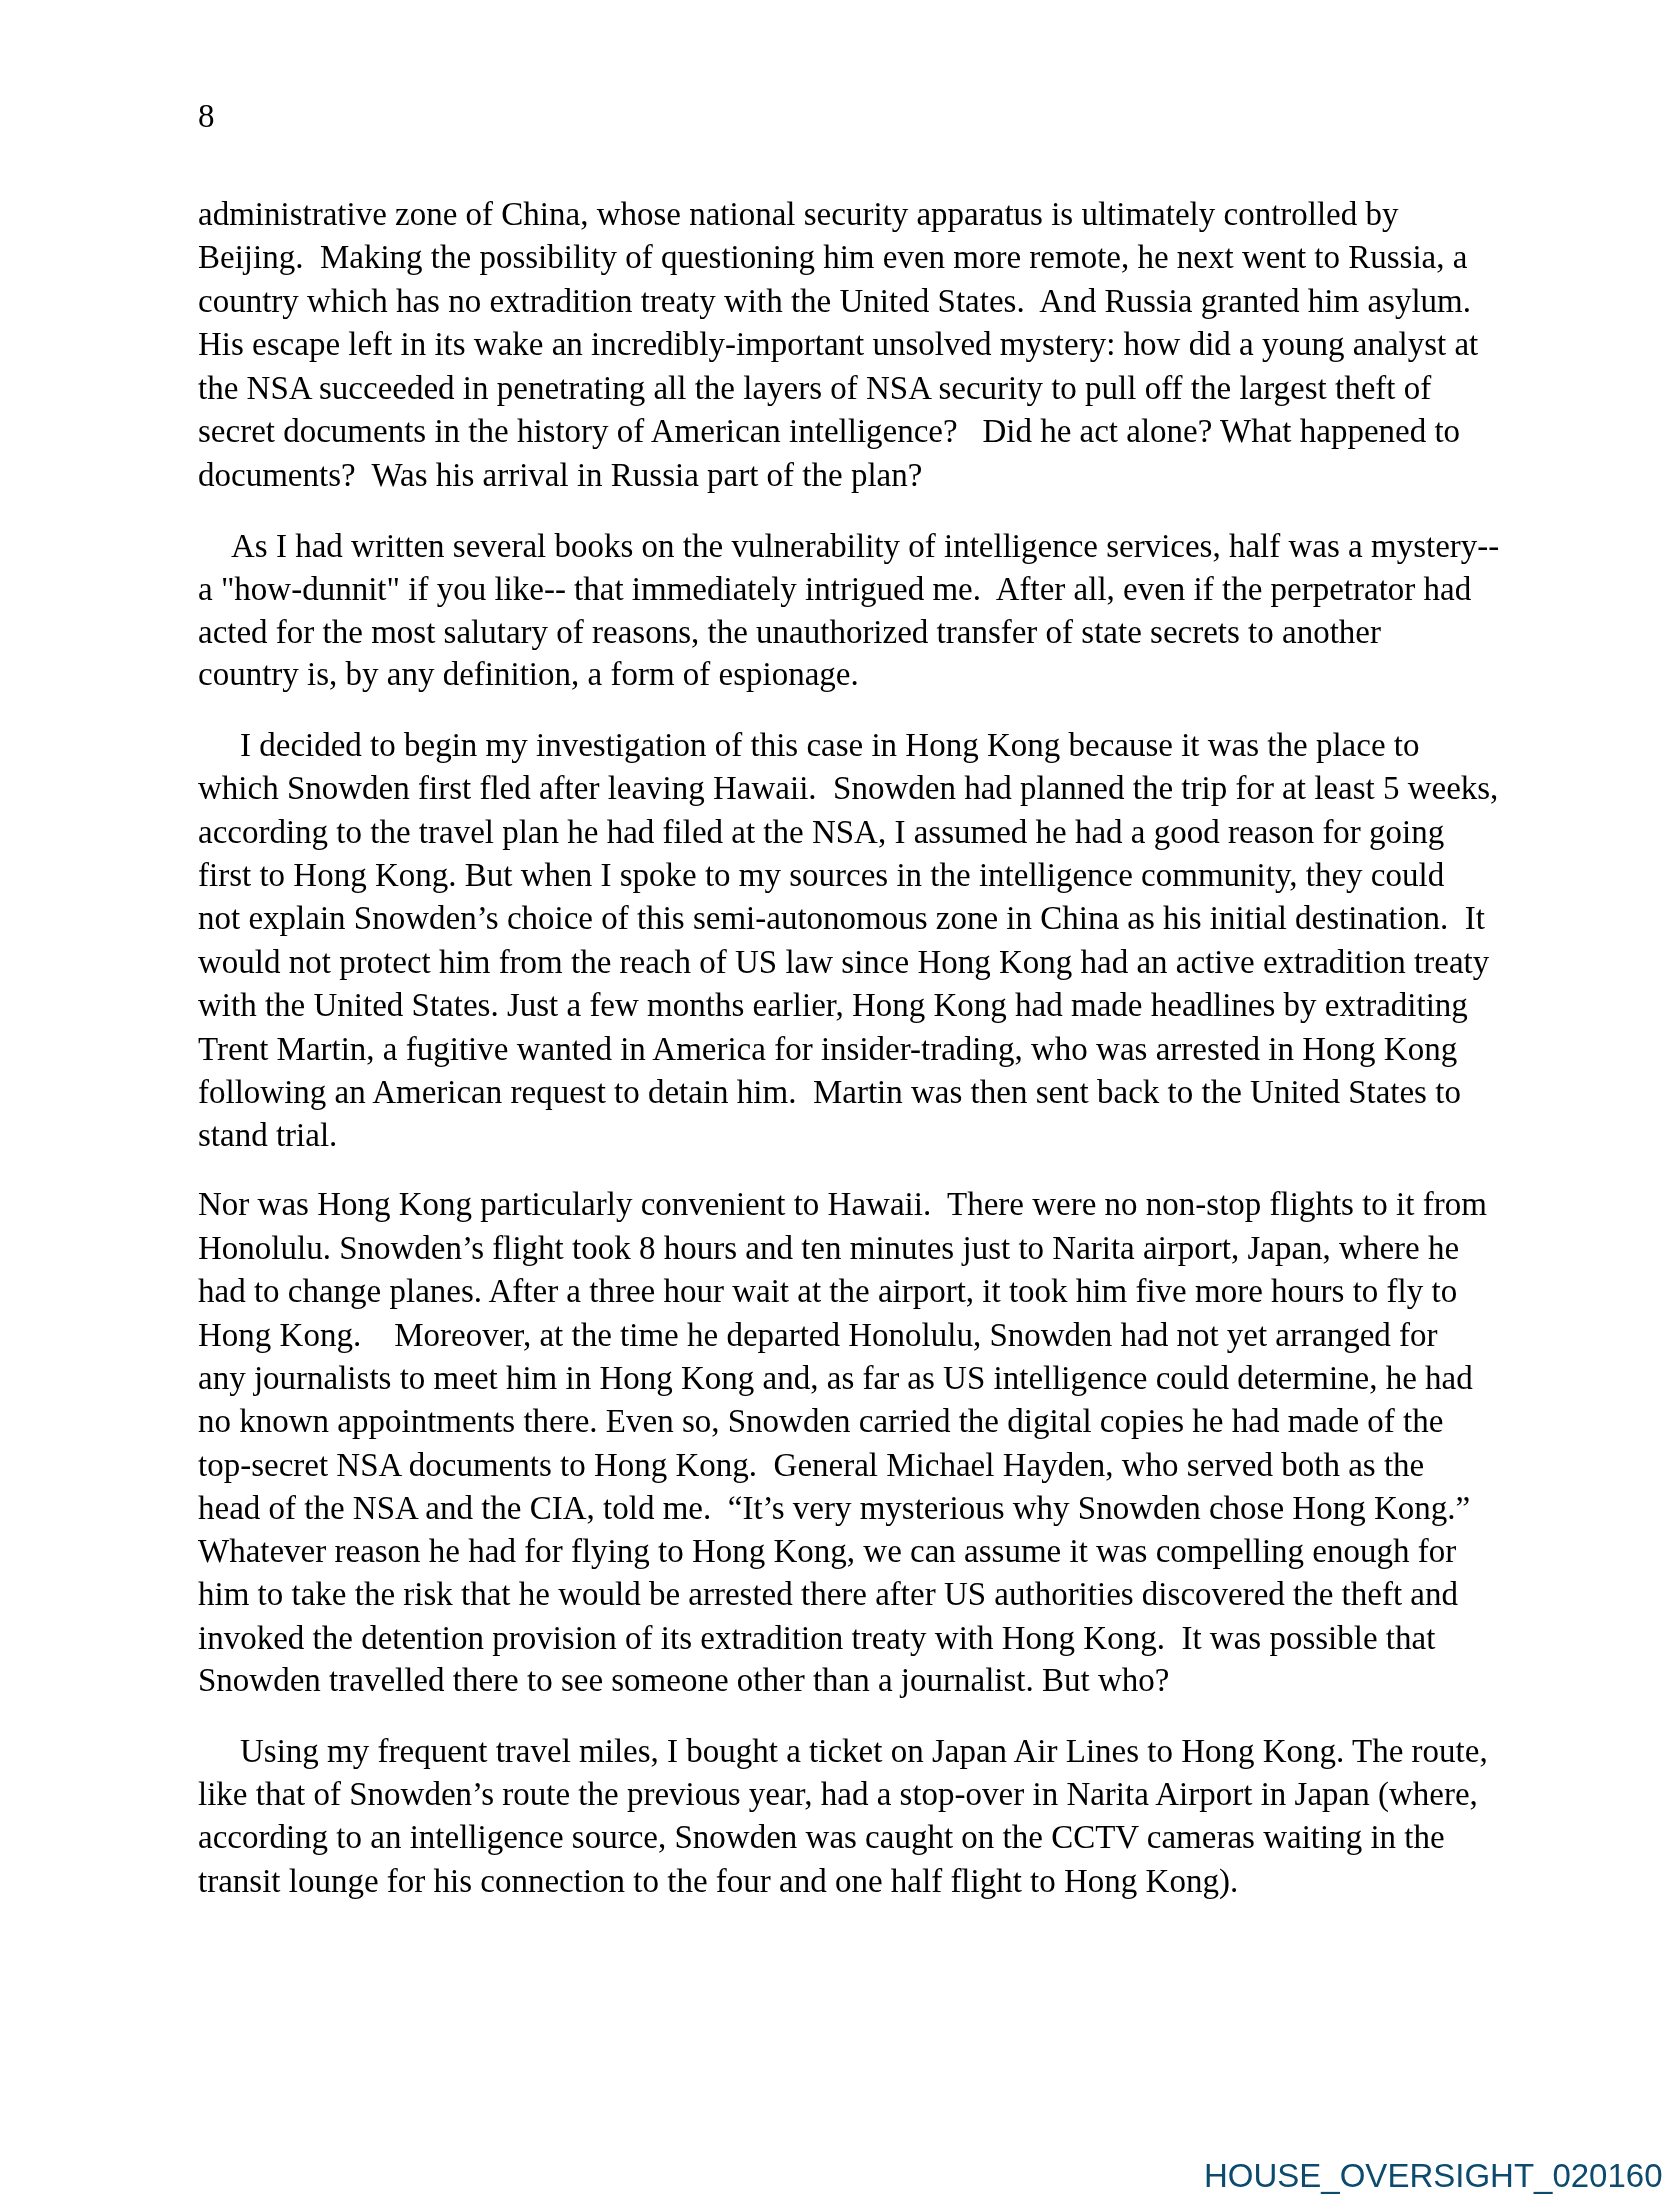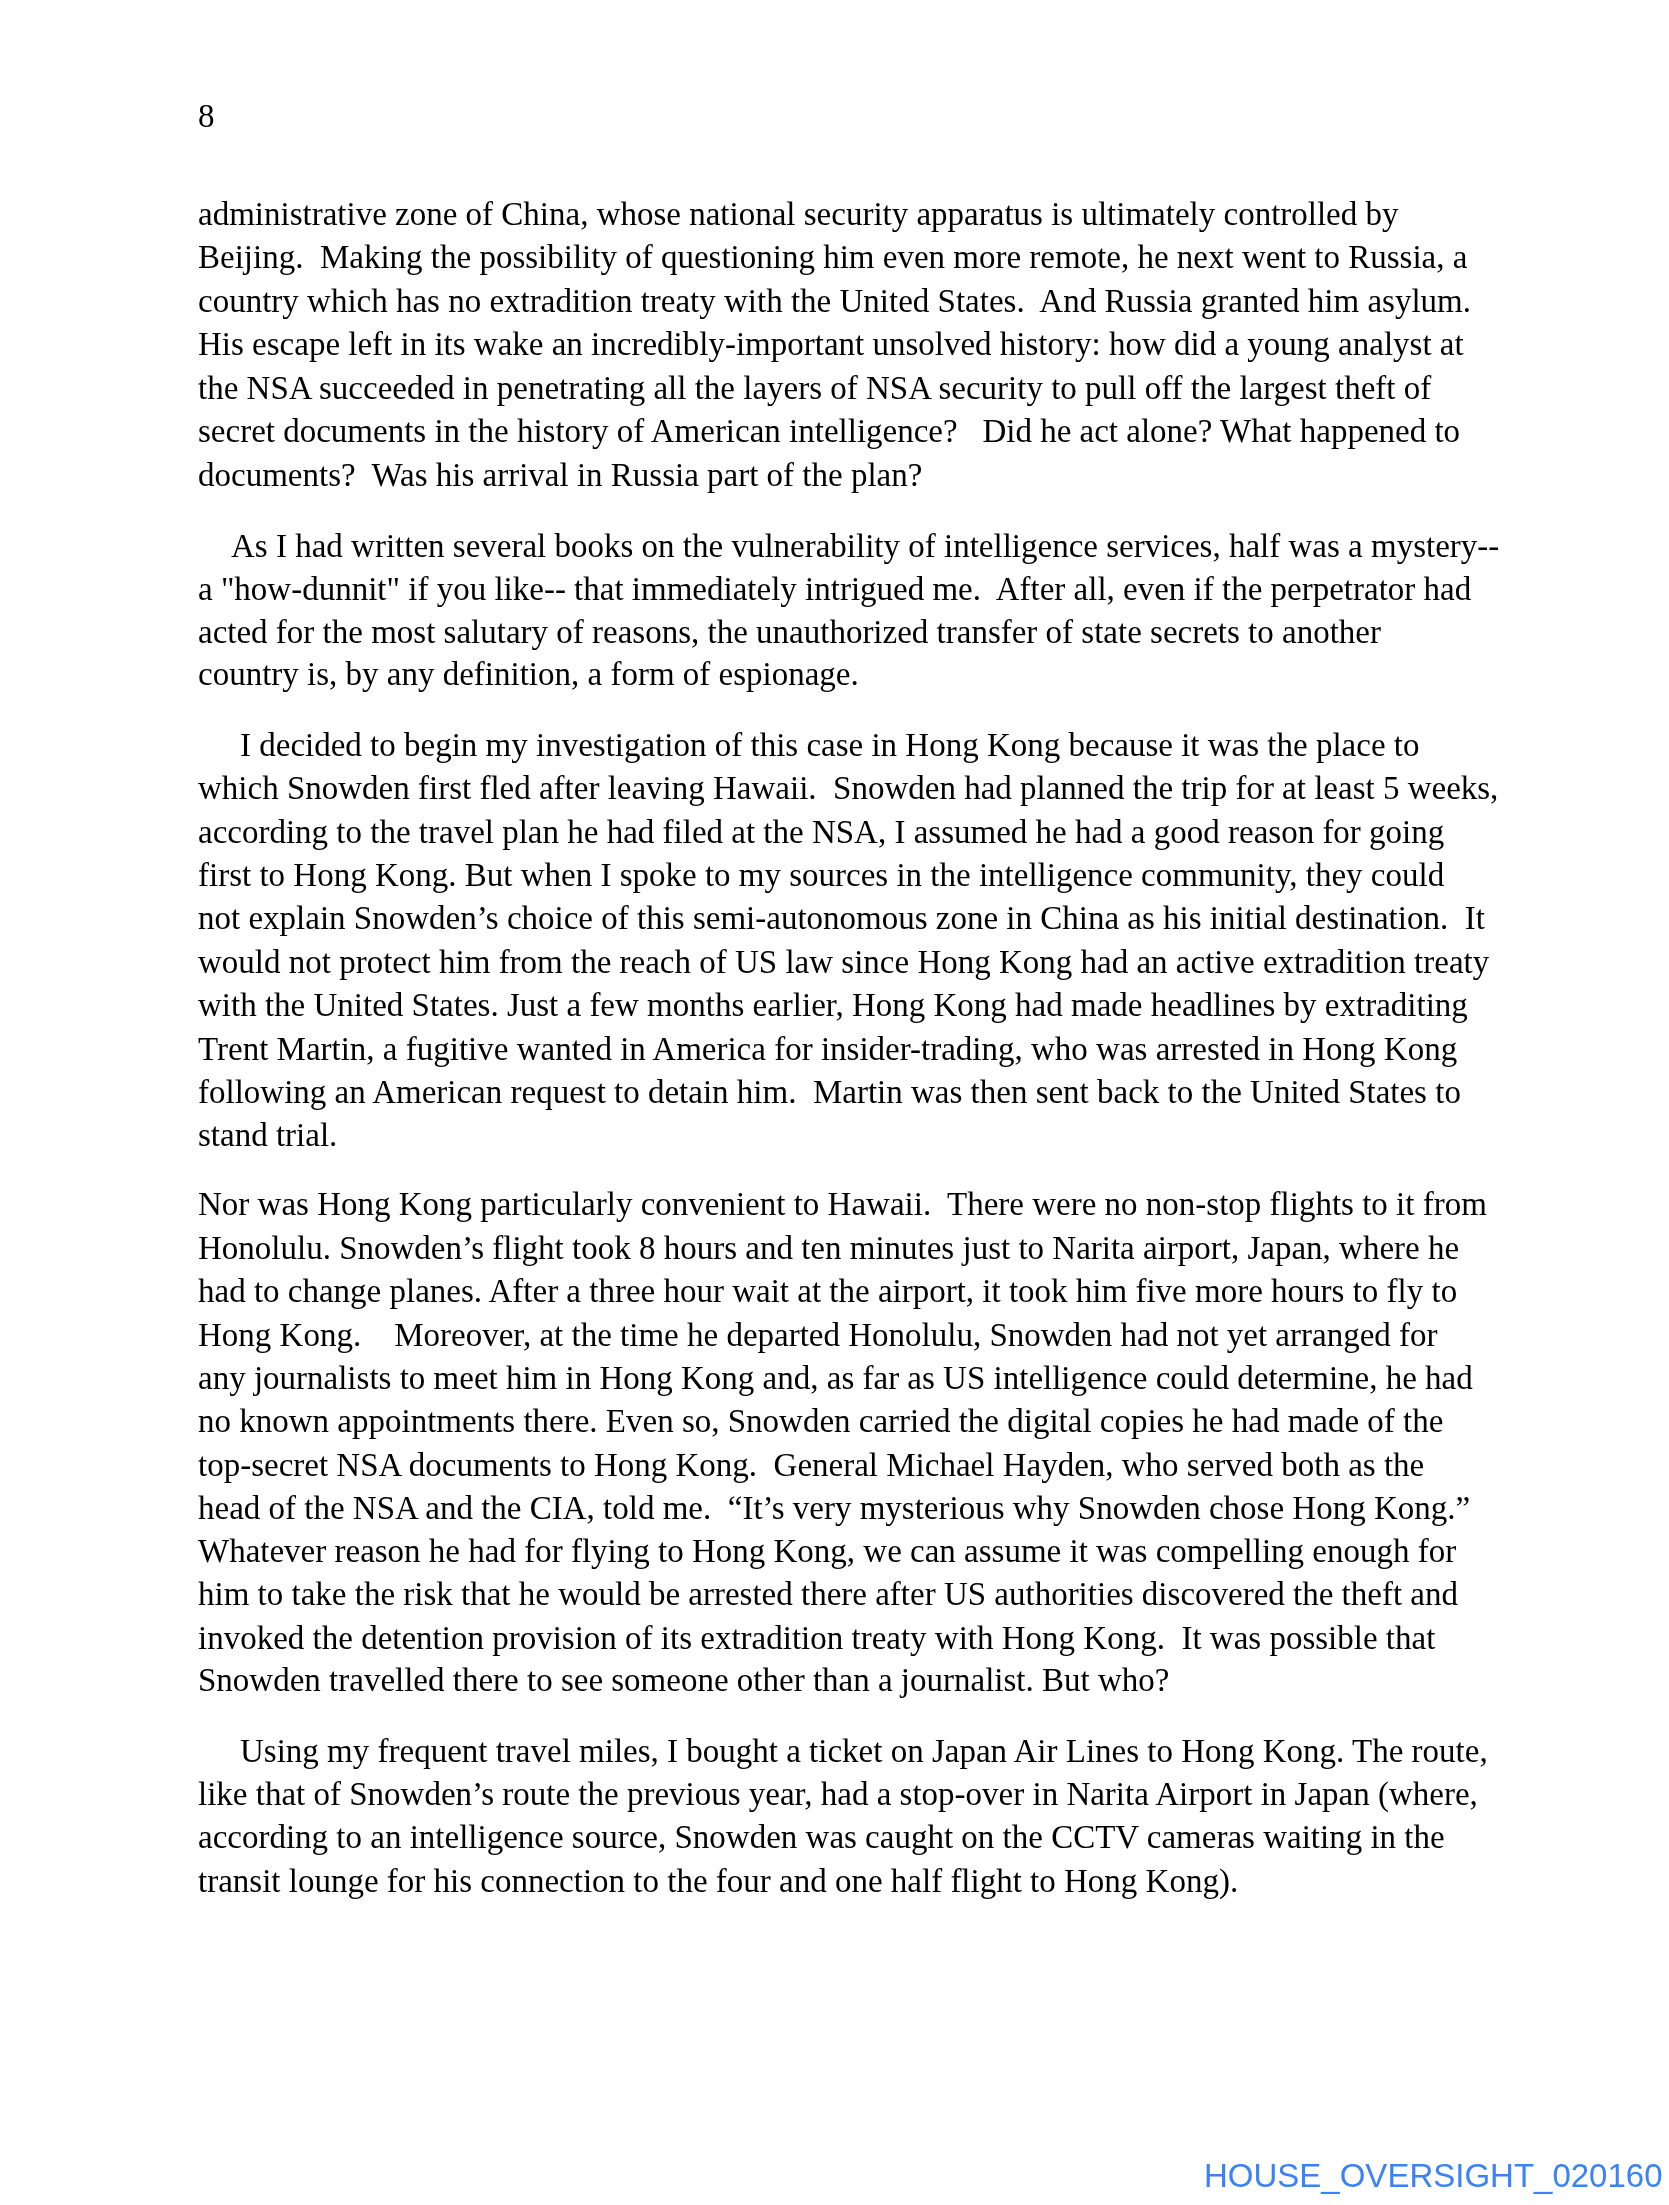--- a/index.html
+++ b/index.html
@@ -15,38 +15,38 @@
     white-space: pre;
     height: 39px;
   }
   .footer {
     position: absolute;
     left: 1204px;
     top: 2157px;
     font-family: "Liberation Sans", "DejaVu Sans", sans-serif;
     font-size: 33px;
     line-height: 37px;
-    color: #3b82f6;
+    color: #0c4a6e;
     white-space: pre;
   }
 </style>
 </head>
 <body>
 
 <div class="page">
 
   <div class="serif page-number">8</div>
 
   <div>
 
     <div>
       <div class="serif line" style="top:195px">administrative zone of China, whose national security apparatus is ultimately controlled by</div>
       <div class="serif line" style="top:238px">Beijing.  Making the possibility of questioning him even more remote, he next went to Russia, a</div>
       <div class="serif line" style="top:282px">country which has no extradition treaty with the United States.  And Russia granted him asylum.</div>
-      <div class="serif line" style="top:325px">His escape left in its wake an incredibly-important unsolved history: how did a young analyst at</div>
+      <div class="serif line" style="top:325px">His escape left in its wake an incredibly-important unsolved mystery: how did a young analyst at</div>
       <div class="serif line" style="top:369px">the NSA succeeded in penetrating all the layers of NSA security to pull off the largest theft of</div>
       <div class="serif line" style="top:412px">secret documents in the history of American intelligence?   Did he act alone? What happened to</div>
       <div class="serif line" style="top:456px">documents?  Was his arrival in Russia part of the plan?</div>
     </div>
 
     <div>
       <div class="serif line" style="top:527px;left:231px">As I had written several books on the vulnerability of intelligence services, half was a mystery--</div>
       <div class="serif line" style="top:570px">a "how-dunnit" if you like-- that immediately intrigued me.  After all, even if the perpetrator had</div>
       <div class="serif line" style="top:613px">acted for the most salutary of reasons, the unauthorized transfer of state secrets to another</div>
       <div class="serif line" style="top:655px">country is, by any definition, a form of espionage.</div>

